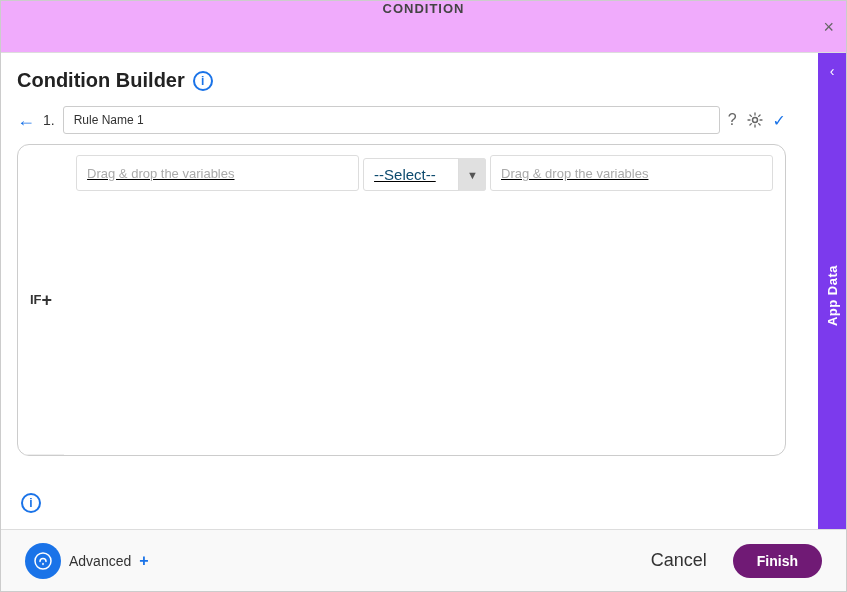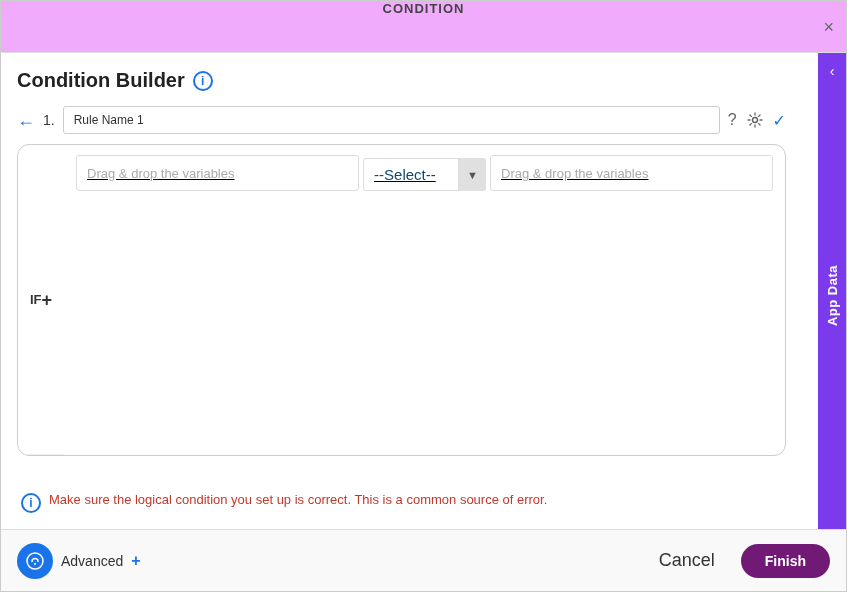--- a/index.html
+++ b/index.html
@@ -249,21 +249,21 @@
       margin-top: 1px;
     }
     .warning-text {
       font-size: 13px;
       color: #c0392b;
     }
     
     .bottom-bar {
       border-top: 1px solid #ddd;
       background: #f9f9f9;
-      padding: 12px 16px;
+      padding: 12px 24px;
       display: flex;
       align-items: center;
       justify-content: space-between;
     }
     .advanced-section {
       display: flex;
       align-items: center;
       gap: 8px;
     }
     .advanced-icon {
@@ -392,21 +392,20 @@
               </select>
               <div class="select-arrow">▼</div>
             </div>
             <div class="drag-drop-area">Drag &amp; drop the variables</div>
           </div>
         </div>
       </div>
 
       <div class="warning-row">
         <div class="warning-icon">i</div>
-        <span class="warning-text">Make sure the logical condition you set up is correct. This is a common source of error.</span>
       </div>
     </div>
 
     <div class="right-sidebar">
       <span class="sidebar-chevron">‹</span>
       <span class="app-data-text">App Data</span>
     </div>
   </div>
 
   <div class="bottom-bar">

